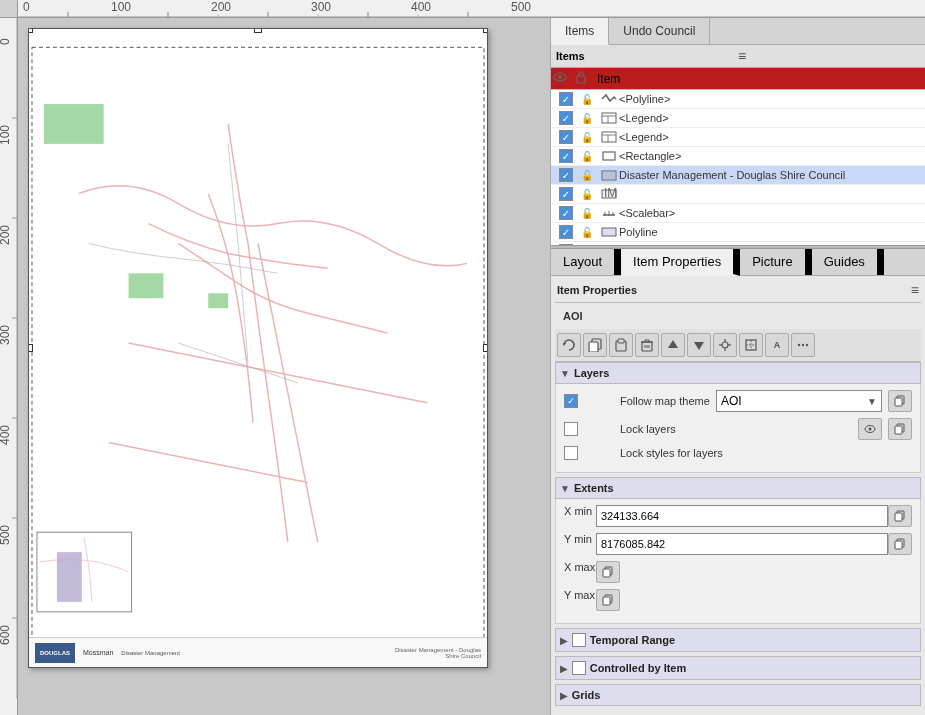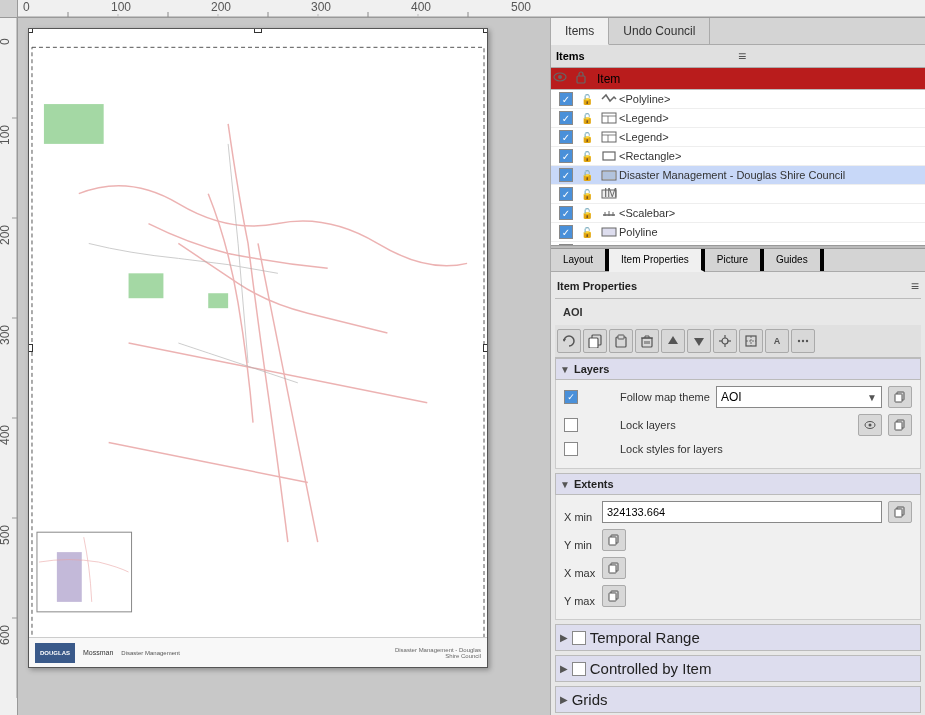--- a/index.html
+++ b/index.html
@@ -61,21 +61,21 @@
     .checkbox-vis { width: 14px; height: 14px; border: 1px solid #888; background: #4a90d9; display: flex; align-items: center; justify-content: center; color: white; font-size: 10px; cursor: pointer; }
 
     
     .h-divider { height: 4px; background: #bbb; cursor: ns-resize; border-top: 1px solid #999; border-bottom: 1px solid #999; }
 
     
     .props-panel { flex: 1; display: flex; flex-direction: column; overflow: hidden; }
 
     
     .sub-tabs-row { display: flex; background: #d4d4d4; border-bottom: 1px solid #aaa; }
-    .sub-tab { padding: 5px 12px; cursor: pointer; border-right: 4px solid #000000; font-size: 10px; }
+    .sub-tab { padding: 5px 12px; cursor: pointer; border-right: 7px solid #000000; font-size: 13px; }
     .sub-tab.active { background: #f0f0f0; border-bottom: 2px solid #f0f0f0; margin-bottom: -1px; }
 
     
     .props-content { flex: 1; overflow-y: auto; padding: 4px; background: #e8e8e8; }
     .section-name-badge { font-size: 11px; font-weight: bold; color: #333; display: inline-block; padding: 1px 4px; }
 
     
     .toolbar-icons { display: flex; align-items: center; gap: 2px; padding: 4px 2px; background: #e0e0e0; border-bottom: 1px solid #bbb; }
     .toolbar-btn { width: 24px; height: 24px; background: #d8d8d8; border: 1px solid #aaa; display: flex; align-items: center; justify-content: center; cursor: pointer; font-size: 12px; border-radius: 2px; }
 
@@ -91,28 +91,28 @@
     
     .prop-row { display: flex; align-items: center; gap: 6px; margin-bottom: 6px; }
     .prop-label { font-size: 11px; color: #333; padding-left: 36px; }
     .prop-checkbox { width: 14px; height: 14px; border: 1px solid #888; background: #4a90d9; display: flex; align-items: center; justify-content: center; color: white; font-size: 9px; cursor: pointer; }
     .prop-checkbox.unchecked { background: white; }
     .prop-dropdown { flex: 1; height: 22px; background: white; border: 1px solid #888; padding: 0 4px; font-size: 11px; display: flex; align-items: center; justify-content: space-between; cursor: pointer; }
     .prop-dropdown-arrow { font-size: 10px; color: #555; }
     .prop-icon-btn { width: 24px; height: 22px; background: #d8d8d8; border: 1px solid #aaa; display: flex; align-items: center; justify-content: center; cursor: pointer; font-size: 11px; border-radius: 2px; }
 
     
-    .extent-row { display: flex; align-items: flex-end; gap: 6px; margin-bottom: 6px; }
+    .extent-row { display: flex; align-items: flex-start; gap: 0; margin-bottom: 6px; }
     .extent-label { font-size: 11px; color: #333; width: 32px; }
     .extent-input { flex: 1; height: 22px; background: white; border: 1px solid #888; padding: 0 4px; font-size: 11px; }
     .extent-input.active-input { border-color: #4a90d9; outline: 1px solid #4a90d9; }
 
     
     .flat-section-header { display: flex; align-items: center; gap: 4px; padding: 4px 4px; background: #dde; cursor: pointer; border: 1px solid #bbb; margin-bottom: 2px; }
-    .flat-section-label { font-size: 15px; font-weight: normal; color: #222; }
+    .flat-section-label { font-size: 11px; font-weight: bold; color: #222; }
     .flat-section-checkbox { width: 14px; height: 14px; border: 1px solid #888; background: white; }
 
     
     .map-footer { position: absolute; bottom: 0; left: 0; right: 0; height: 30px; background: #f8f8f8; border-top: 1px solid #ccc; display: flex; align-items: center; padding: 0 6px; font-size: 7px; color: #333; gap: 8px; }
   </style>
 </head>
 <body>
 
 <div class="top-bar">
   <div style="width:18px; height:18px; background:#d0d0d0; border-right:1px solid #999; border-bottom:1px solid #999;"></div>
@@ -537,20 +537,21 @@
               <div class="prop-icon-btn">
                 <svg width="12" height="12" viewBox="0 0 12 12">
                     <rect x="3" y="1" width="7" height="8" rx="0.5" fill="none" stroke="#555" stroke-width="1"></rect>
                     <rect x="1" y="3" width="7" height="8" rx="0.5" fill="white" stroke="#555" stroke-width="1"></rect>
                   </svg>
               </div>
             </div>
 
             <div class="extent-row">
               <span class="extent-label">Y min</span>
+              <input class="extent-input" type="text" value="8176085.842" style="">
               <div class="prop-icon-btn">
                 <svg width="12" height="12" viewBox="0 0 12 12">
                     <rect x="3" y="1" width="7" height="8" rx="0.5" fill="none" stroke="#555" stroke-width="1"></rect>
                     <rect x="1" y="3" width="7" height="8" rx="0.5" fill="white" stroke="#555" stroke-width="1"></rect>
                   </svg>
               </div>
             </div>
 
             <div class="extent-row">
               <span class="extent-label">X max</span>

